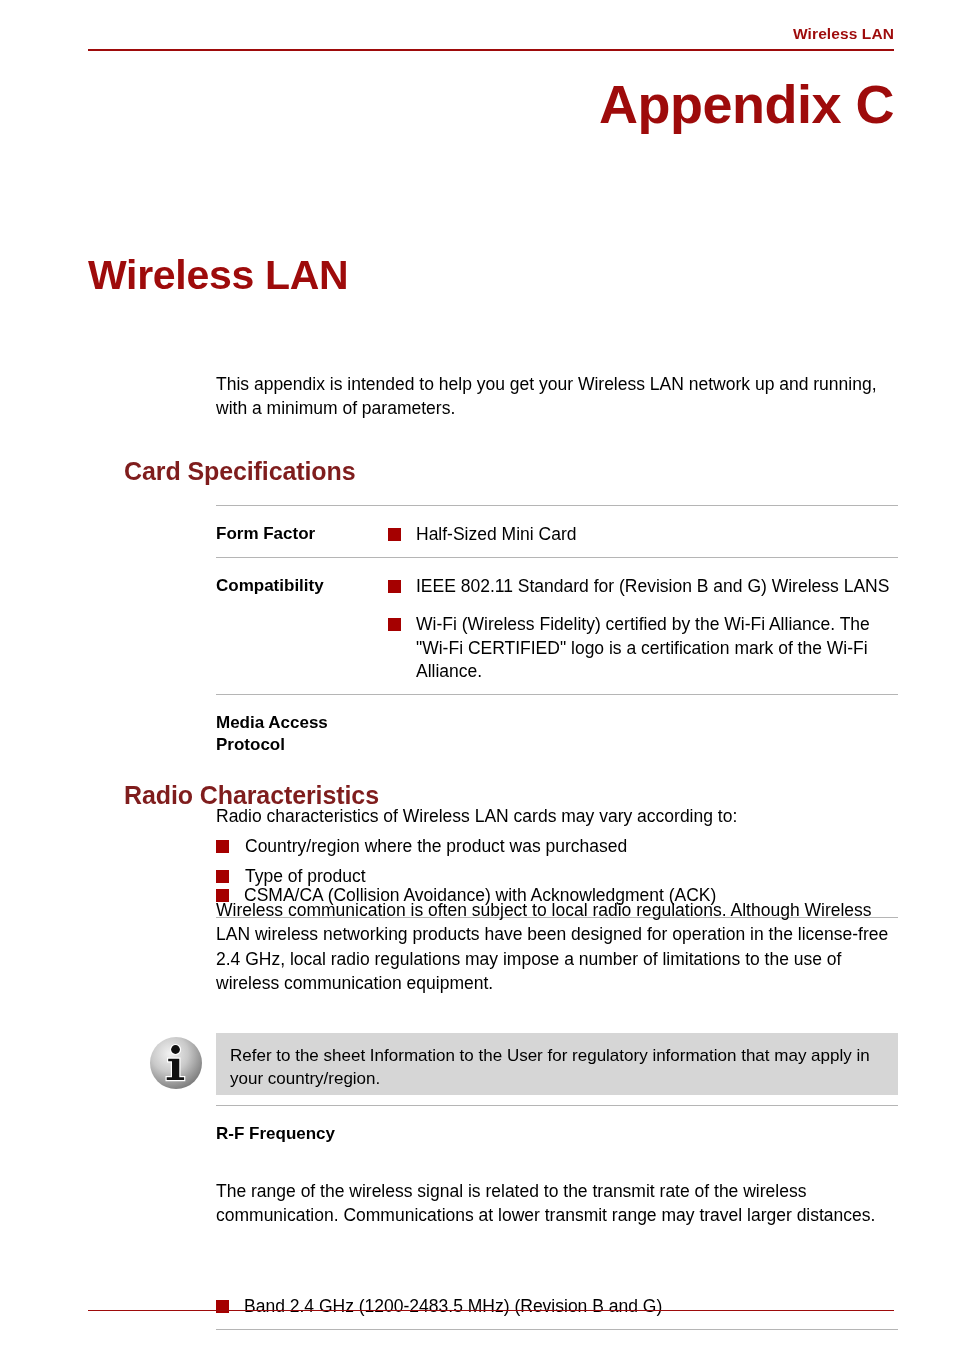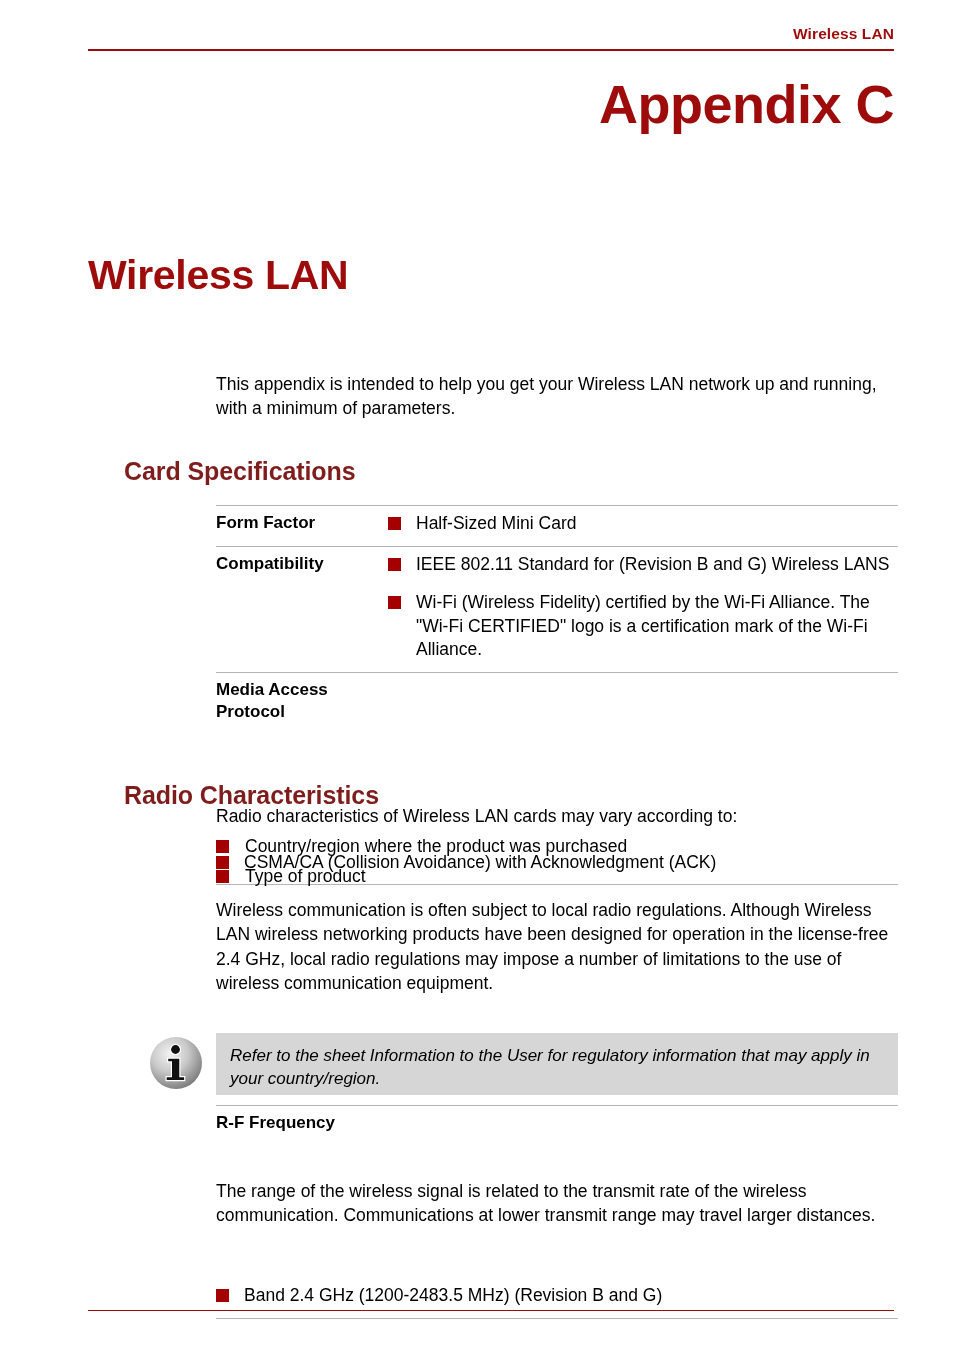--- a/index.html
+++ b/index.html
@@ -97,21 +97,21 @@
   
   .spec-table {
     position: absolute;
     left: 216px;
     width: 682px;
     border-collapse: collapse;
   }
   .spec-row {
     display: flex;
     border-top: 1.6px solid #b5b5b5;
-    padding: 6px 0 10px 0;
+    padding: 17px 0 10px 0;
   }
   .spec-row.last-rule {
     border-bottom: 1.6px solid #b5b5b5;
     flex-direction: column;
   }
   .spec-label {
     width: 172px;
     flex: 0 0 172px;
     font-size: 17px;
     font-weight: bold;
@@ -181,21 +181,20 @@
     top: 0;
     right: 0;
     height: 62px;
     background: #d6d6d6;
     box-sizing: border-box;
     padding: 11px 14px 0 14px;
   }
   .note-text {
     font-size: 17px;
     line-height: 23px;
-    font-style: italic;
     color: #000000;
   }
 
   
   .footer {
     position: absolute;
     left: 88px;
     bottom: 34px;
     width: 806px;
   }

